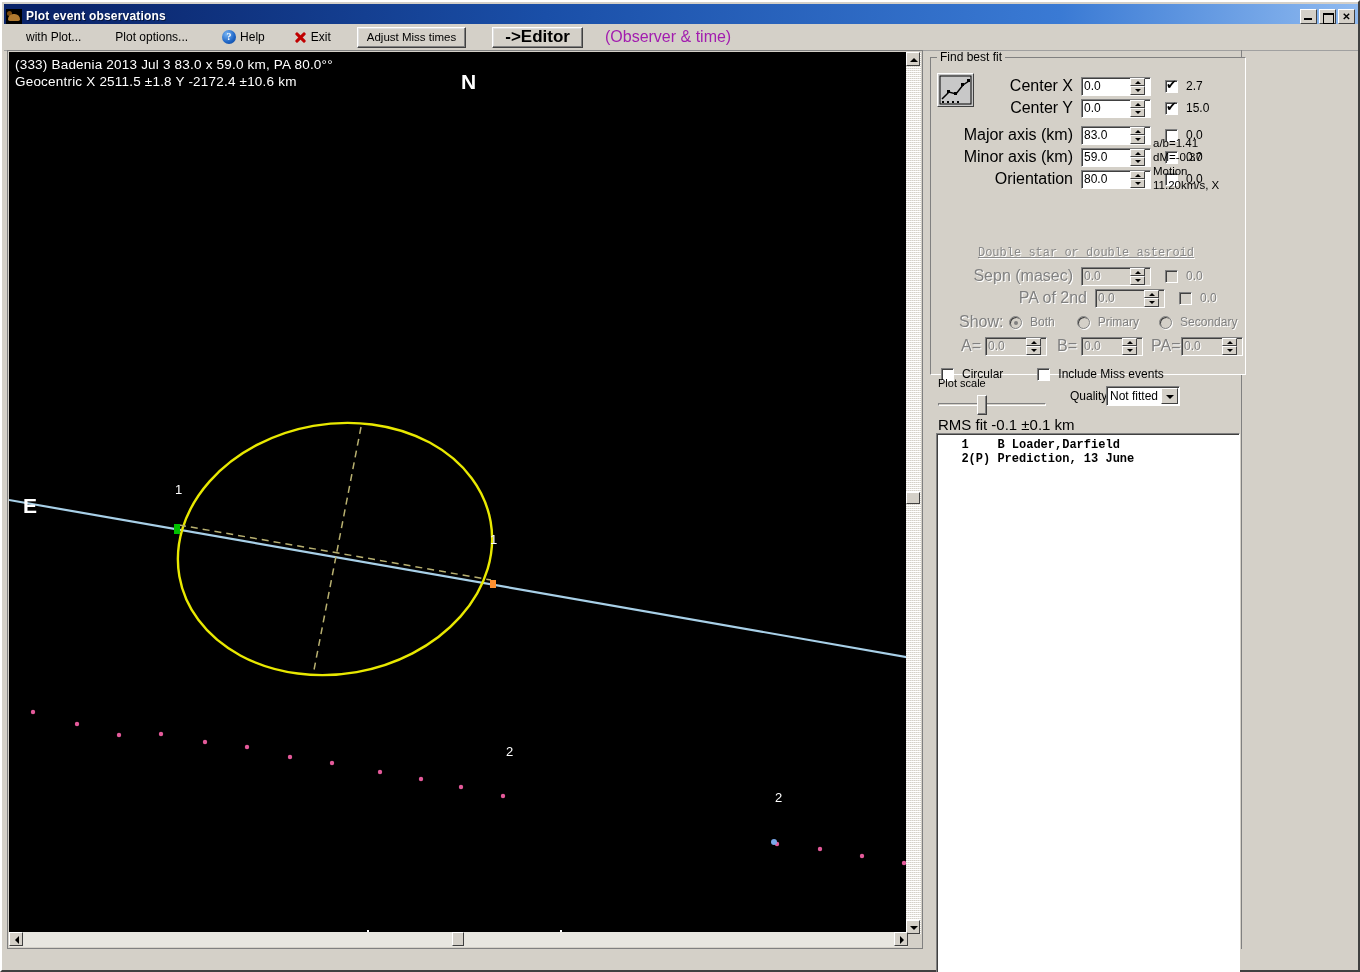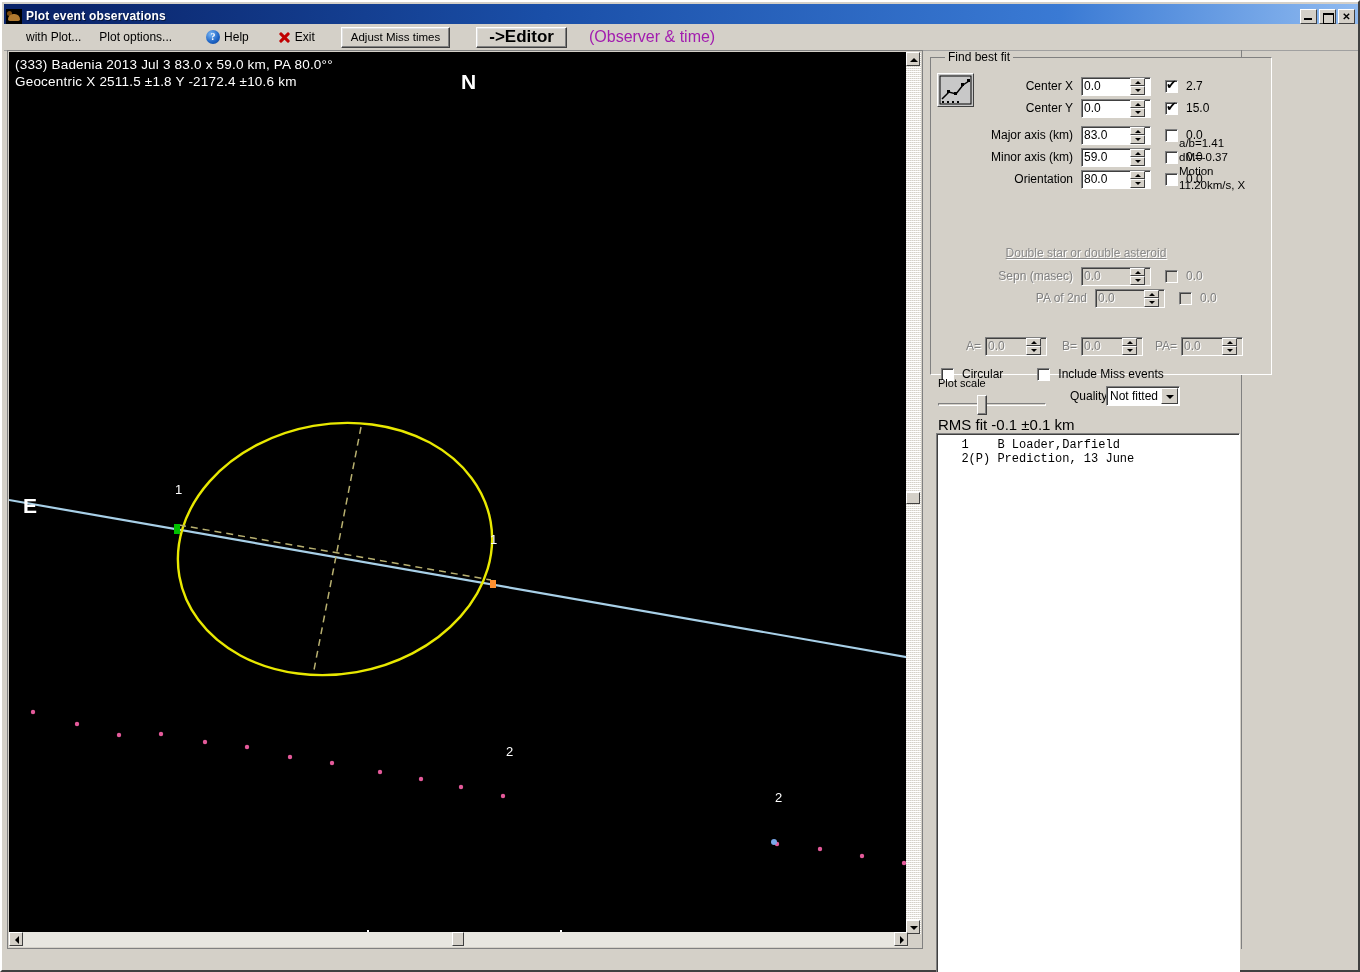--- a/index.html
+++ b/index.html
@@ -56,21 +56,21 @@
   .wb-max::after{ left:3px; top:3px; width:9px; height:8px; border:1px solid #000; border-top-width:2px; }
   .wb-close{ font-size:10px; line-height:13px; text-align:center; font-weight:bold; color:#000; font-family:"Liberation Sans",sans-serif; }
 
   
   #toolbar {
     position:absolute; left:2px; top:22px; width:1354px; height:27px;
     background:#d4d0c8; display:flex; align-items:center;
     border-bottom:1px solid #a0a0a0;
   }
   .tb-link {
-    font-size:12px; color:#000; padding:3px 6px; margin-left:6px;
+    font-size:12px; color:#000; padding:3px 6px; margin-left:22px;
     white-space:nowrap; cursor:pointer;
   }
   .tb-link.first { margin-left:16px; }
   .tb-ico-item { display:flex; align-items:center; gap:4px; margin-left:28px; cursor:pointer; font-size:12px; }
   .help-ico {
     width:14px;height:14px;border-radius:50%;
     background:radial-gradient(circle at 35% 30%, #79b6f5 0%, #1d63c4 60%, #0d3f8f 100%);
     color:#fff;font-size:10px;font-weight:bold;line-height:14px;text-align:center;
     font-family:"Liberation Serif",serif;
   }
@@ -142,40 +142,40 @@
     position:absolute; background:#d4d0c8;
     border:1px solid #d4d0c8; border-top-color:#fff;border-left-color:#fff;
     border-right-color:#404040;border-bottom-color:#404040; cursor:pointer;
   }
   .arr { position:absolute; width:0;height:0; }
 
   
   #right-panel { position:absolute; left:928px; top:48px; width:428px; height:899px; }
 
   fieldset.grp {
-    position:absolute; left:0; top:0; width:342px; height:325px;
+    position:absolute; left:0; top:0; width:316px; height:325px;
     border:1px solid #fff; border-top-color:#808080; border-left-color:#808080;
-    margin:0; padding:8px;
+    margin:0; padding:0;
     background:#d4d0c8;
     background-image: radial-gradient(#efefe4 40%, transparent 41%);
     background-size:2px 2px;
   }
   fieldset.grp > legend { font-size:12px; padding:0 3px; margin-left:6px; color:#000; }
 
   .fit-icon-btn {
     position:absolute; left:6px; top:9px; width:37px; height:34px;
     background:#d4d0c8; border:1px solid #d4d0c8;
     border-top-color:#fff;border-left-color:#fff;
     border-right-color:#404040;border-bottom-color:#404040;
     box-shadow: inset -1px -1px 0 #808080, inset 1px 1px 0 #dfdfdf;
     cursor:pointer; overflow:hidden;
   }
 
   .row { position:absolute; display:flex; align-items:center; height:20px; }
-  .row .lbl { font-size:12px; text-align:right; white-space:nowrap; }
+  .row .lbl { font-size:16px; text-align:right; white-space:nowrap; }
   .row .lbl.dim { color:#808080; text-shadow:1px 1px 0 #fff; }
 
   .spin-wrap {
     display:flex; align-items:stretch; height:19px; width:70px;
     background:#fff; border:1px solid #808080;
     border-right-color:#fff; border-bottom-color:#fff;
     box-shadow: inset 1px 1px 0 #404040;
   }
   .spin-wrap.dim { background:#d4d0c8; }
   .spin-wrap input {
@@ -213,21 +213,21 @@
 
   .info-block {
     position:absolute; right:6px; top:72px; width:86px;
     font-size:11.5px; line-height:14px; color:#000;
   }
   .info-block .ra { text-align:left; }
 
   .dbl-title {
     position:absolute; left:26px; top:182px; width:258px; text-align:center;
     font-size:12px; color:#8a8a8a; text-shadow:1px 1px 0 #fff;
-    text-decoration:underline; white-space:nowrap;
+    text-decoration:underline; white-space:nowrap;font-family:Liberation Mono, monospace;
   }
 
   .radio {
     width:13px;height:13px;border-radius:50%;
     background:#d4d0c8; border:1px solid #808080;
     box-shadow: inset 1px 1px 0 #404040, 1px 1px 0 #fff;
     position:relative; flex:none; cursor:pointer;
   }
   .radio.on::after{
     content:""; position:absolute; left:4px;top:4px;width:4px;height:4px;
@@ -276,21 +276,21 @@
 
   #obs-list {
     position:absolute; left:6px; top:383px; width:304px; height:554px;
     background:#fff; border:1px solid #808080;
     border-right-color:#fff;border-bottom-color:#fff;
     box-shadow: inset 1px 1px 0 #404040;
     padding:4px 0 0 0; overflow:hidden;
   }
   #obs-list .li {
     font-family:"Liberation Mono","DejaVu Sans Mono",monospace;
-    font-size:12px; line-height:14px; color:#000; white-space:pre; padding-left:10px;
+    font-size:12px; line-height:14px; color:#000; white-space:pre; padding-left:10px;font-weight:bold;
   }
 
   #panel-edge {
     position:absolute; left:311px; top:0; width:1px; height:899px; background:#808080;
   }
 </style>
 </head>
 <body>
 
 <div id="app-window">
@@ -515,20 +515,29 @@
           <input type="text" disabled="" value="0.0" style="">
           <span class="spin-btns">
             <div class="up"></div>
             <div class="dn"></div>
           </span>
         </span>
         <span class="cbox dim" style="margin-left:14px;"></span>
         <span class="sideval dim">0.0</span>
       </div>
 
+      <div class="row" style="left:28px; top:248px;">
+        <span class="lbl dim" style="width:44px;">Show:</span>
+        <span class="radio on" style="margin-left:6px;"></span>
+        <span class="sideval dim">Both</span>
+        <span class="radio" style="margin-left:22px;"></span>
+        <span class="sideval dim">Primary</span>
+        <span class="radio" style="margin-left:20px;"></span>
+        <span class="sideval dim">Secondary</span>
+      </div>
 
       <div class="row" style="left:28px; top:272px;">
         <span class="lbl dim" style="width:22px;">A=</span>
         <span class="spin-wrap dim sm-spin" style="margin-left:4px;">
           <input type="text" disabled="" value="0.0" style="">
           <span class="spin-btns">
             <div class="up"></div>
             <div class="dn"></div>
           </span>
         </span>

